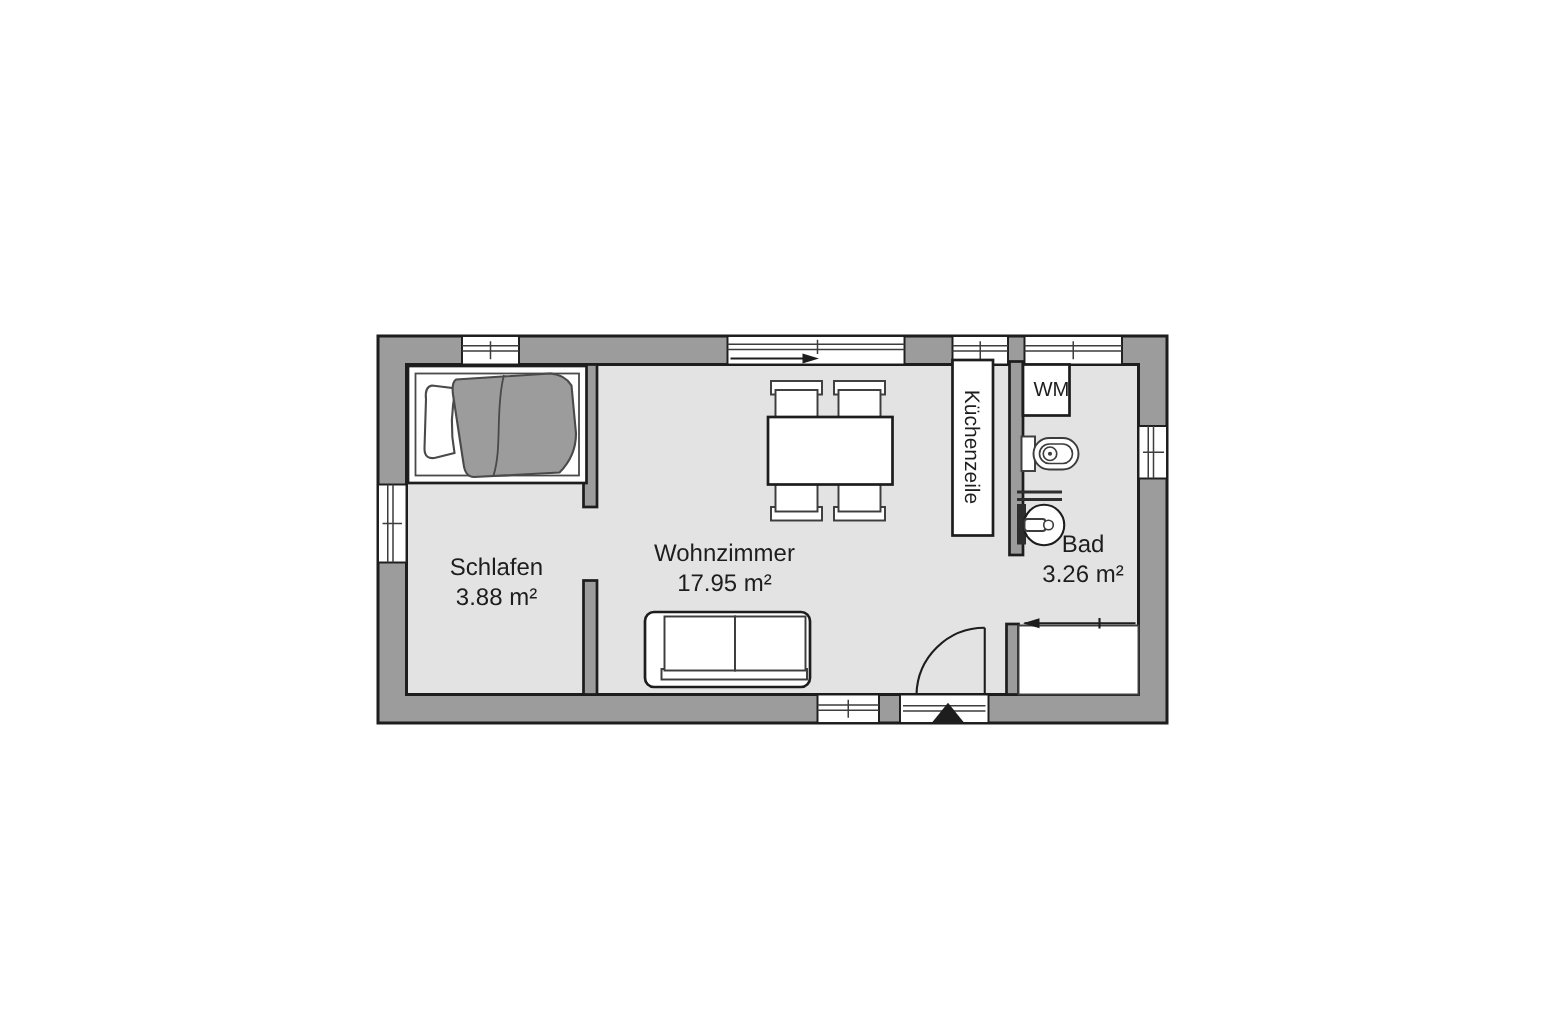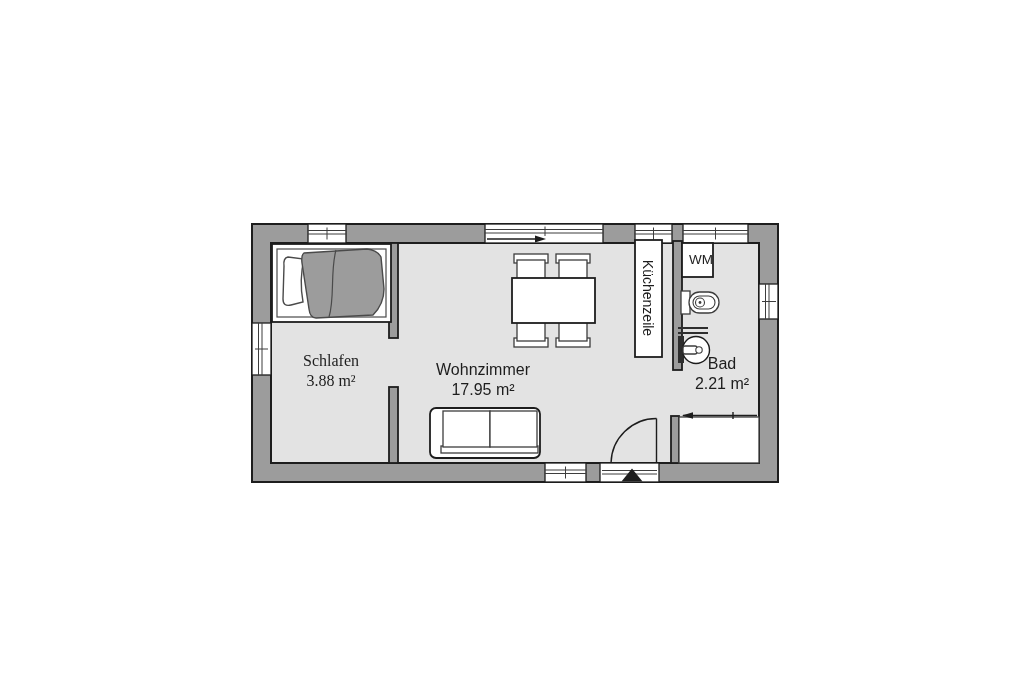--- a/index.html
+++ b/index.html
@@ -163,32 +163,32 @@
     <g>
       <rect class="furnthin" x="679" y="417" width="80" height="46"></rect>
       <g>
         <line x1="683" y1="415.5" x2="757" y2="415.5" stroke="#1d1d1d" stroke-width="1.4"></line>
         <polygon class="arrowfill" points="682,415.5 693,412.2 693,418.8"></polygon>
         <line x1="733" y1="412" x2="733" y2="419" stroke="#1d1d1d" stroke-width="1.4"></line>
       </g>
     </g>
   </svg>
 
-  <div class="label" style="left:261px;top:351px;width:140px;font-family:Liberation Serif, serif;">
+  <div class="label" style="left:261px;top:369px;width:140px;">
     <div>Schlafen</div>
     <div>3.88 m²</div>
   </div>
 
   <div class="label" style="left:413px;top:360px;width:140px;">
     <div>Wohnzimmer</div>
     <div>17.95 m²</div>
   </div>
 
   <div class="label" style="left:652px;top:354px;width:140px;">
     <div>Bad</div>
-    <div>2.21 m²</div>
+    <div>3.26 m²</div>
   </div>
 
   <div class="label-vert" style="left:583px;top:289px;width:130px;height:18px;">Küchenzeile</div>
 
   <div class="label-small" style="left:682px;top:251px;width:31px;">WM</div>
 
 </div>
 
 </body></html>

